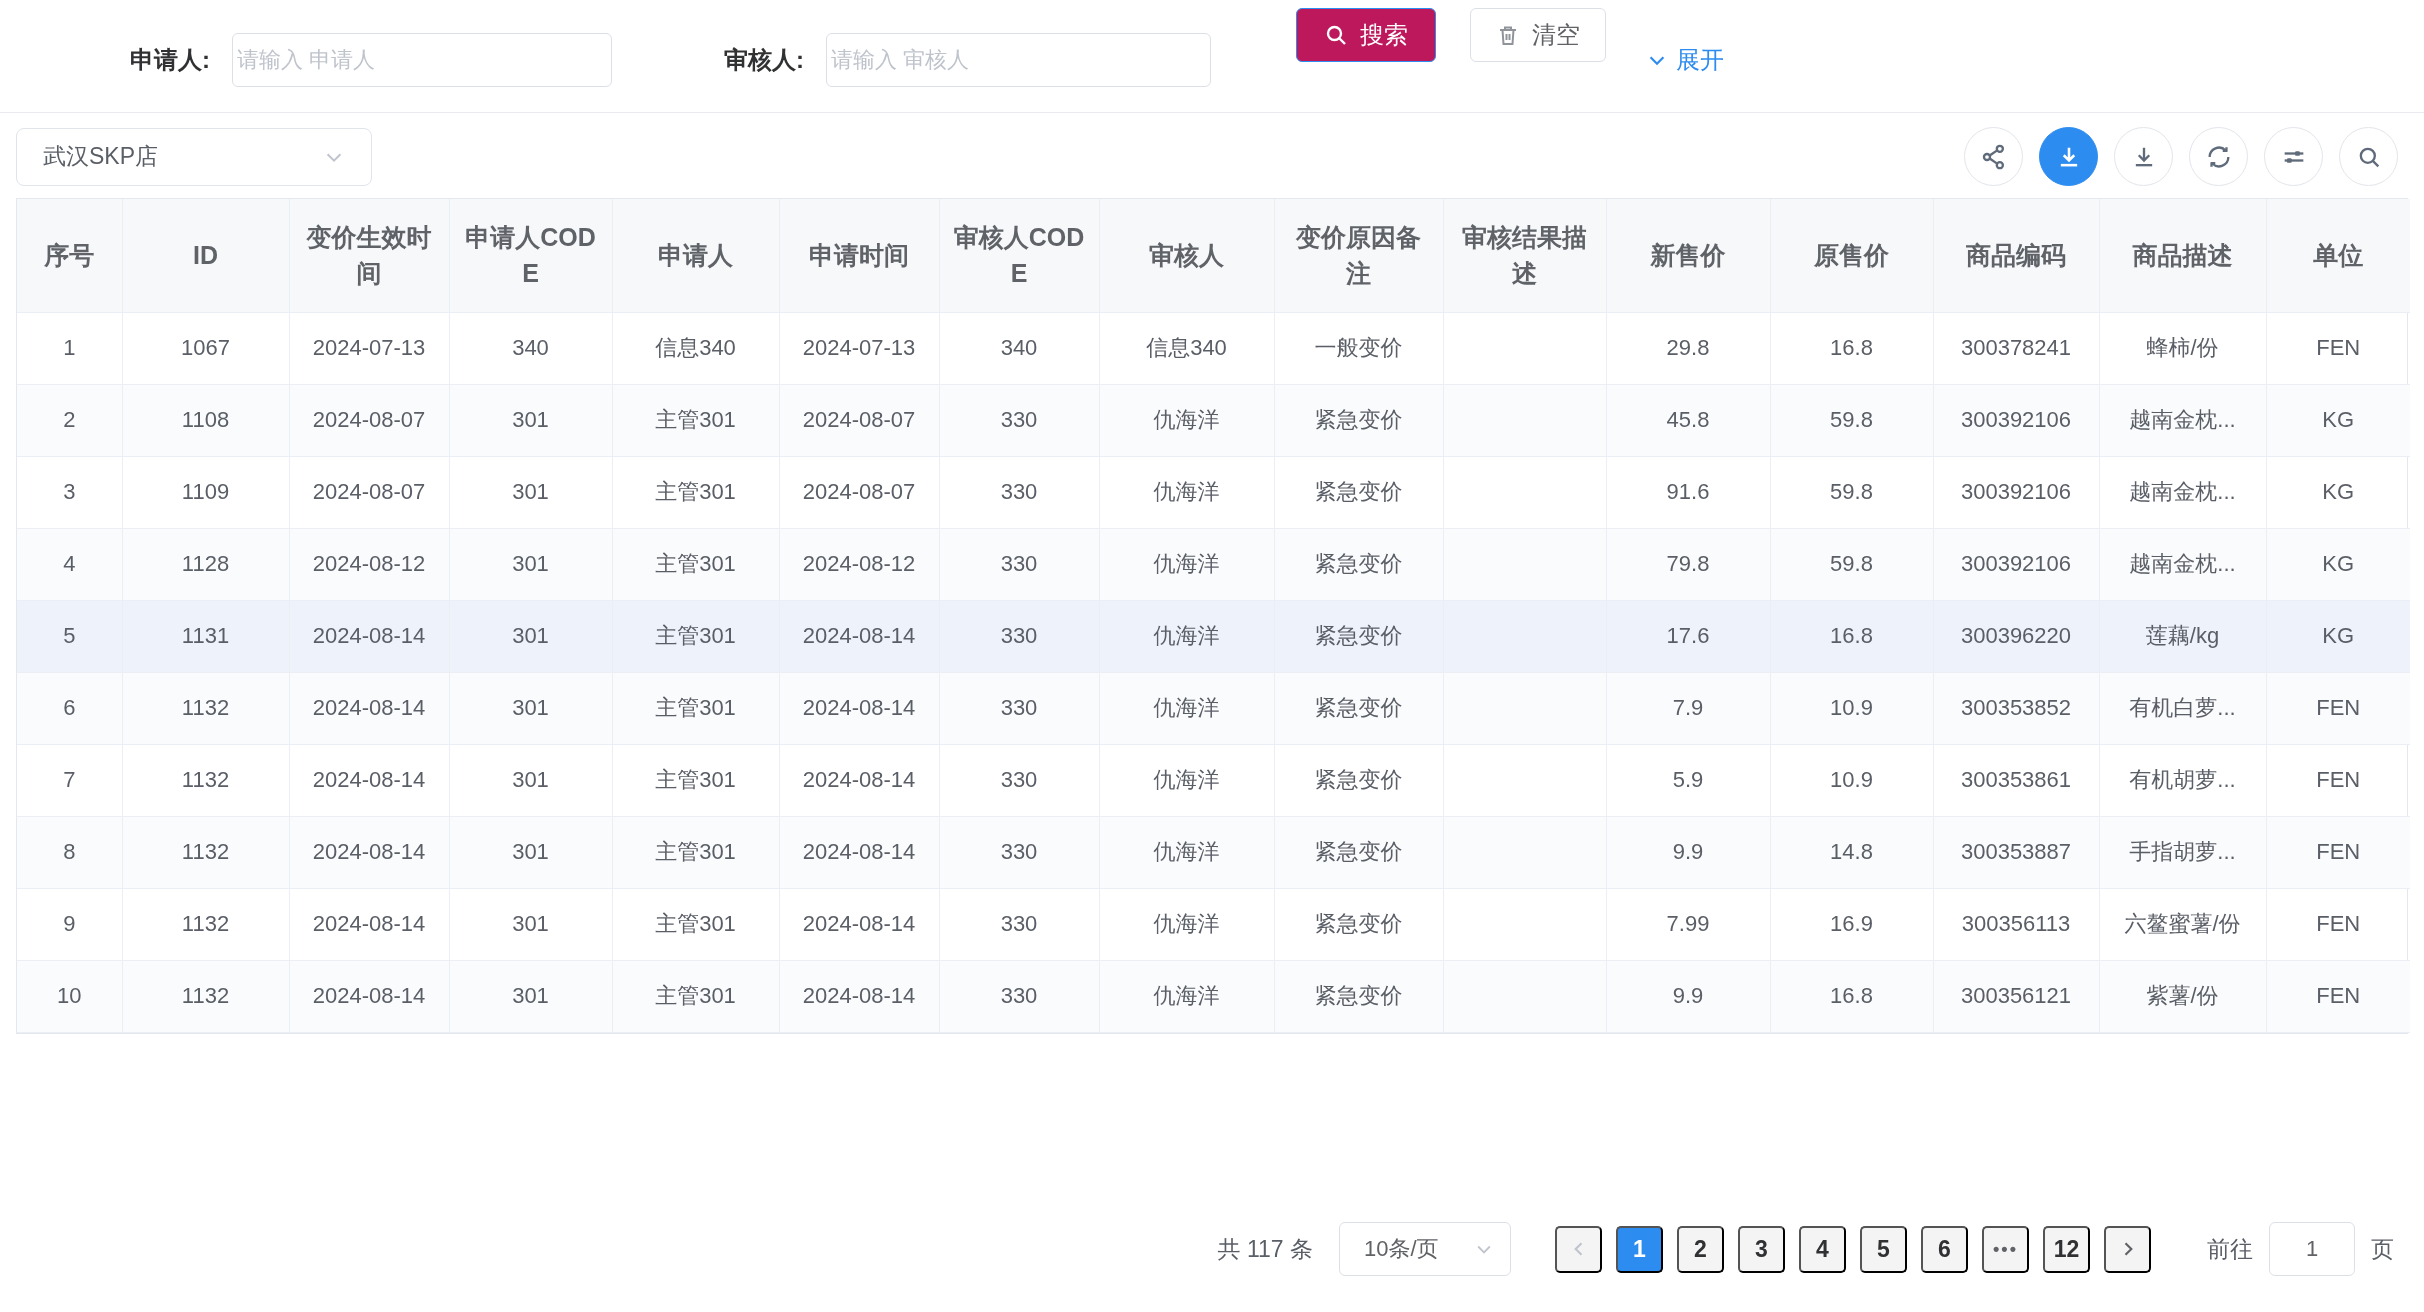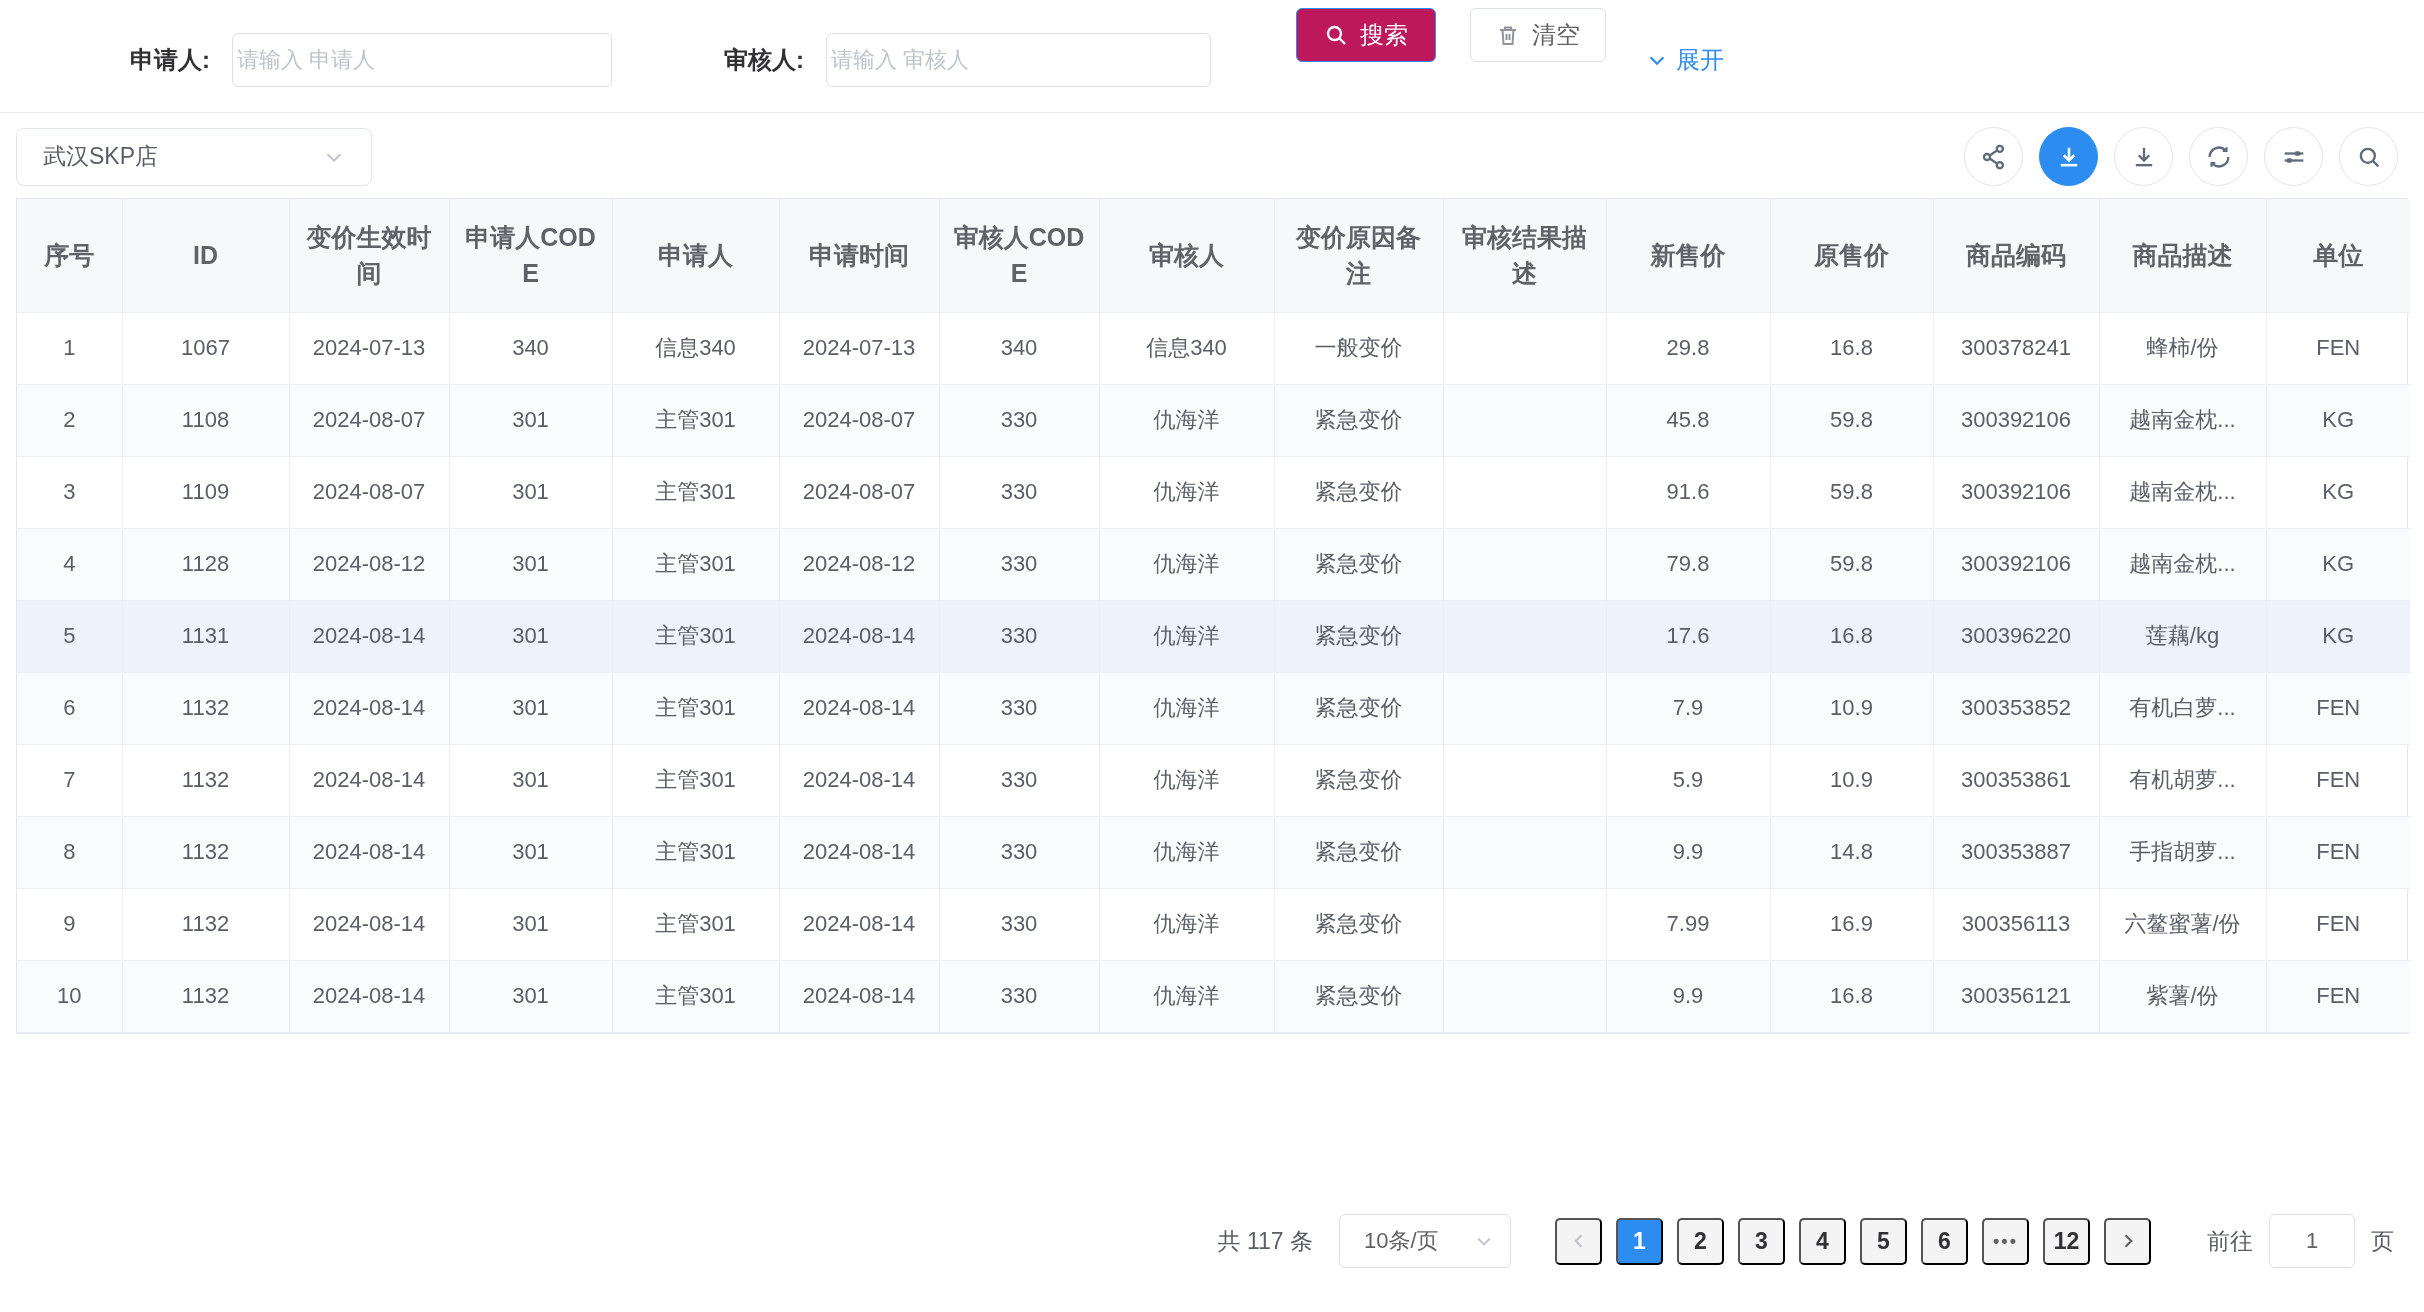--- a/index.html
+++ b/index.html
@@ -18,21 +18,21 @@
   .g2 { margin-left:112px; } .g2 .filter-input { width:385px; }
   .g3 { margin-left:84px;  } .g3 .filter-input { width:372px; }
   .btn { display:inline-flex; align-items:center; justify-content:center; gap:12px;
     height:54px; border-radius:6px; font-size:24px; cursor:pointer; border:1px solid transparent; }
   .btn-primary { margin-left:85px; width:140px; background:#be185d; color:#fff; border-color:#2d8cf0; }
   .btn-plain { margin-left:34px; width:136px; background:#fff; color:#606266; border-color:#dcdfe6; }
   .expand-link { margin-left:40px; display:inline-flex; align-items:center; gap:8px;
     color:#2d8cf0; font-size:24px; cursor:pointer; }
 
   
-  .content { display:flex; flex-direction:column; height:1199px; padding:14px 16px 8px 16px; }
+  .content { display:flex; flex-direction:column; height:1199px; padding:14px 16px 0 16px; }
   .content-toolbar { display:flex; align-items:center; justify-content:space-between; margin-bottom:12px; }
   .store-select { width:356px; height:58px; border:1px solid #e1e4ea; border-radius:8px;
     display:flex; align-items:center; justify-content:space-between; padding:0 26px;
     font-size:23px; color:#5a5e66; cursor:pointer; background:#fff; }
   .chev { color:#c0c4cc; }
   .icon-group { display:flex; align-items:center; gap:16px; padding-right:10px; }
   .icon-btn { width:59px; height:59px; border-radius:50%; border:1.5px solid #e2e5ea; background:#fff;
     display:flex; align-items:center; justify-content:center; cursor:pointer; color:#5f6b7a; }
   .icon-btn.primary { background:#2d8cf0; border-color:#2d8cf0; color:#fff; }
 

